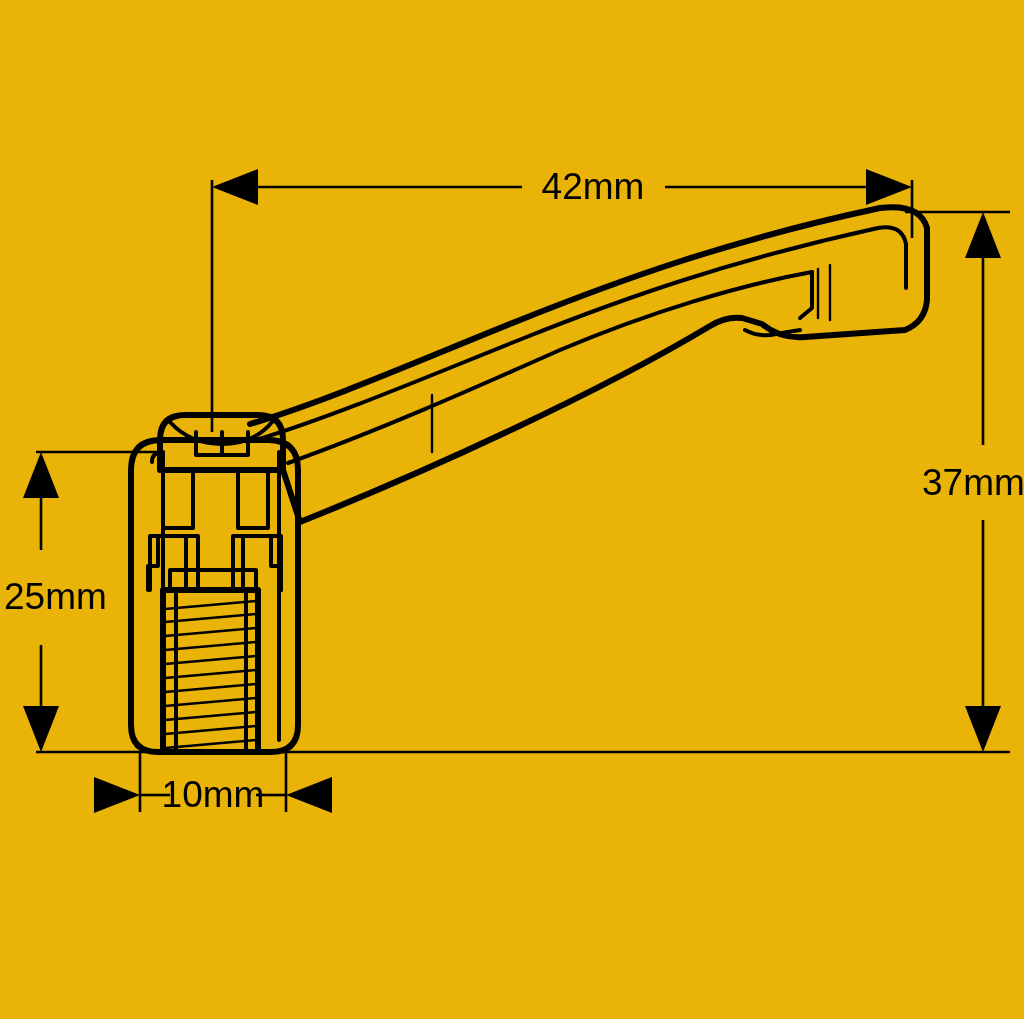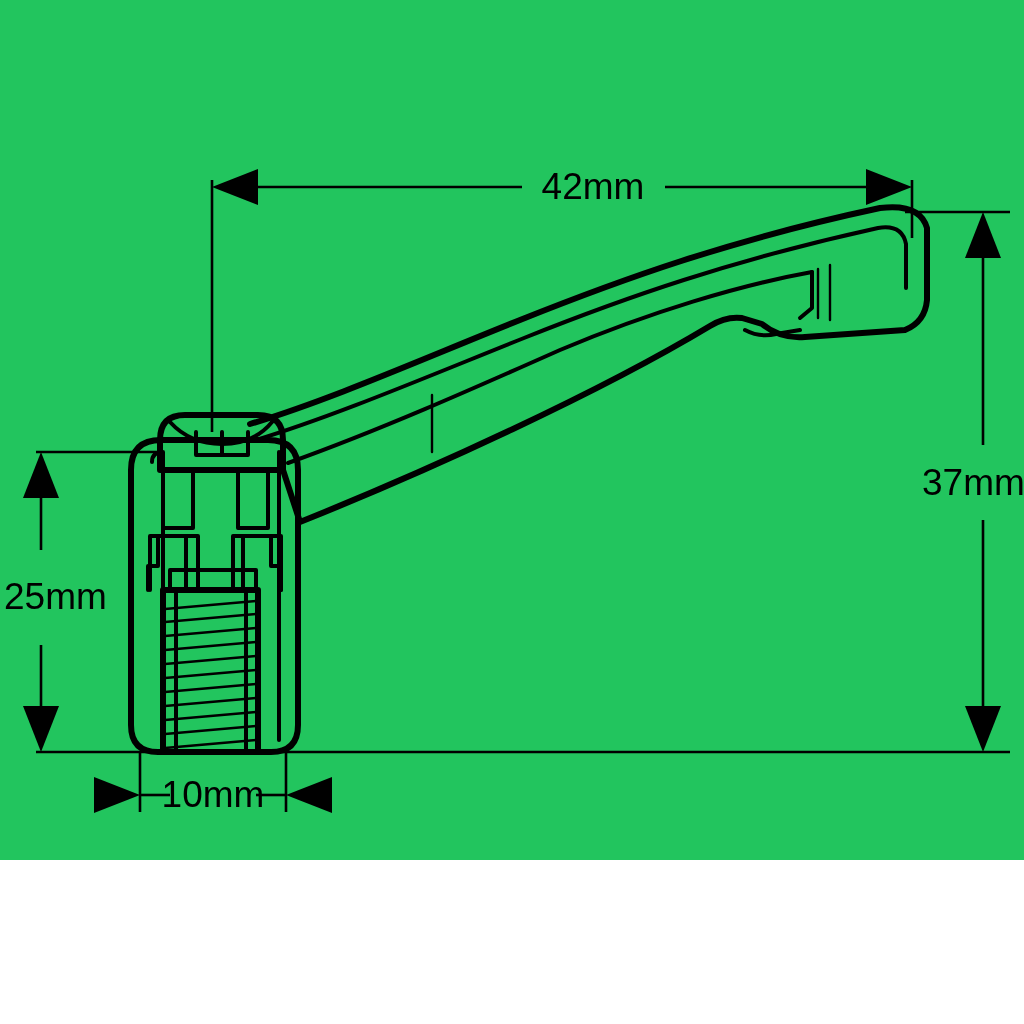--- a/index.html
+++ b/index.html
@@ -9,22 +9,22 @@
   }
   body {
     width: 1024px;
     height: 1024px;
     font-family: "Liberation Sans", sans-serif;
     overflow: hidden;
   }
   #drawing-root {
     position: relative;
     width: 1024px;
-    height: 860px;
-    background: #22c55e;
+    height: 1019px;
+    background: #eab308;
   }
   svg#technical-drawing {
     display: block;
     width: 1024px;
     height: 1024px;
   }
   .dim-text {
     font-family: "Liberation Sans", sans-serif;
     font-size: 37px;
     fill: #000000;

